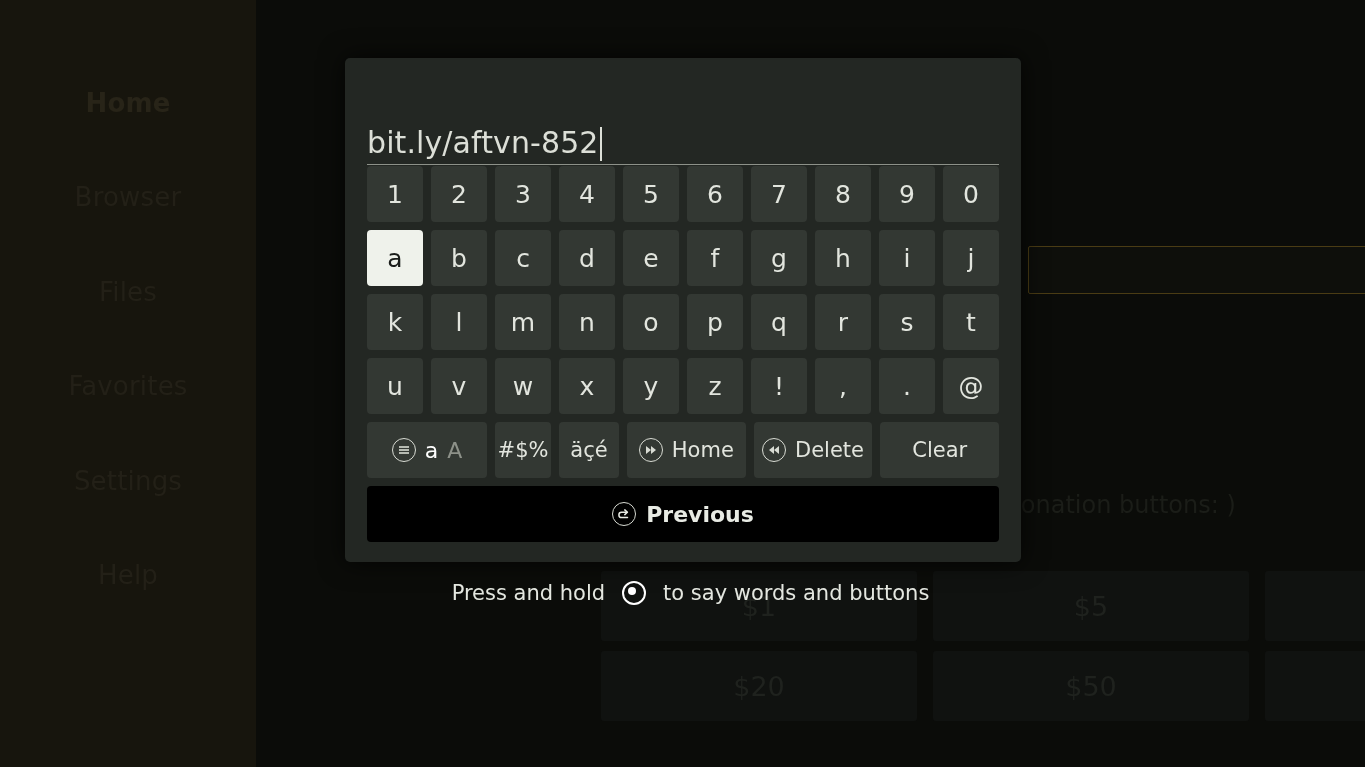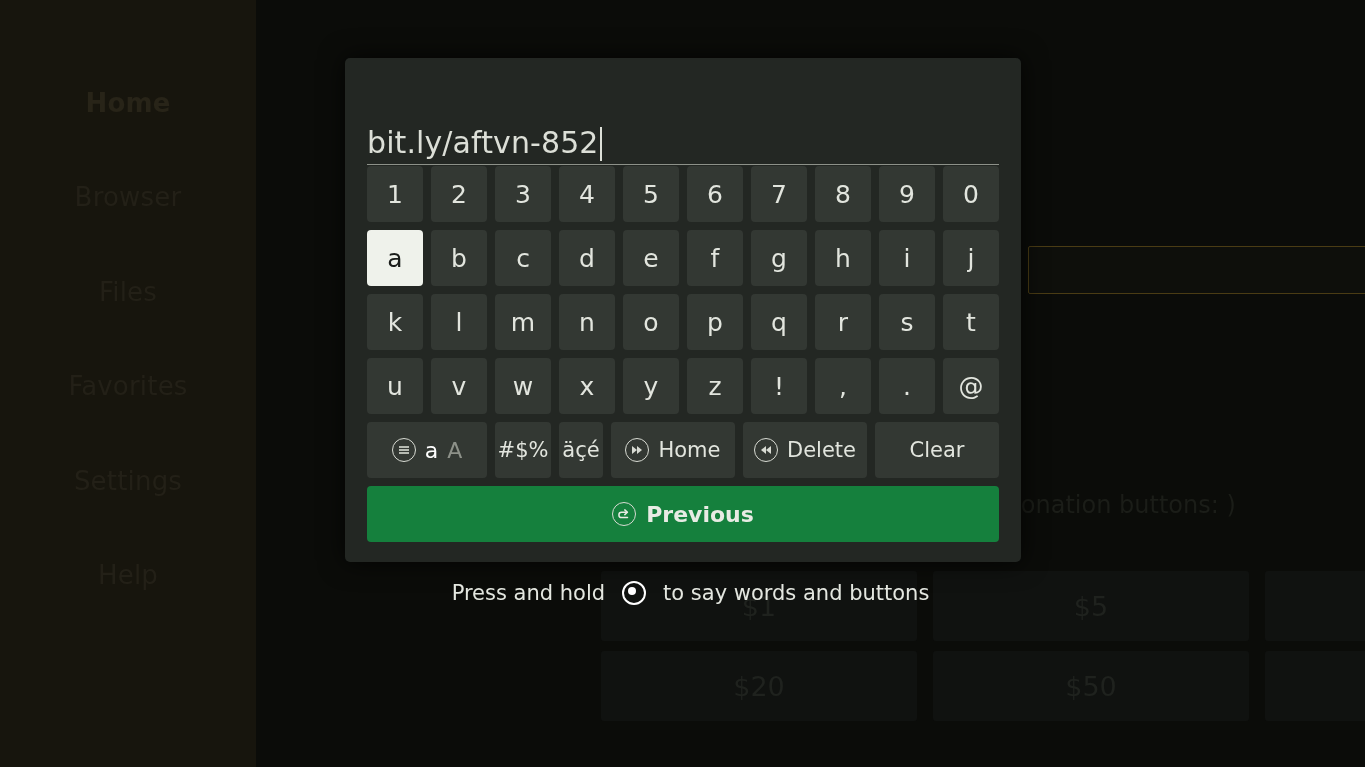--- a/index.html
+++ b/index.html
@@ -174,36 +174,36 @@
     justify-content: center;
     gap: 9px;
     font-size: 21px;
     color: #e2e5de;
     user-select: none;
     padding: 0 4px;
     box-sizing: border-box;
   }
   .kb-func.case   { width: 120px; }
   .kb-func.sym    { width: 56px;  }
-  .kb-func.accent { width: 44px;  }
+  .kb-func.accent { width: 60px;  }
   .kb-func.space  { flex: 1 1 0;  }
   .kb-func.delete { flex: 1 1 0; align-items: center;  }
   .kb-func.clear  { flex: 1 1 0;  }
   .case-lower { color: #ffffff; font-size: 22px; }
   .case-upper { color: #8d9189; font-size: 22px; }
 
   
   #kb-action-row {
     display: flex;
     gap: 8px;
   }
   .kb-action {
     flex: 1 1 0;
     height: 56px;
-    background: #15803d;
+    background: #000000;
     border-radius: 4px;
     display: flex;
     align-items: center;
     justify-content: center;
     gap: 10px;
     font-size: 22px;
     font-weight: 700;
     color: #e8ebe4;
     user-select: none;
   }

